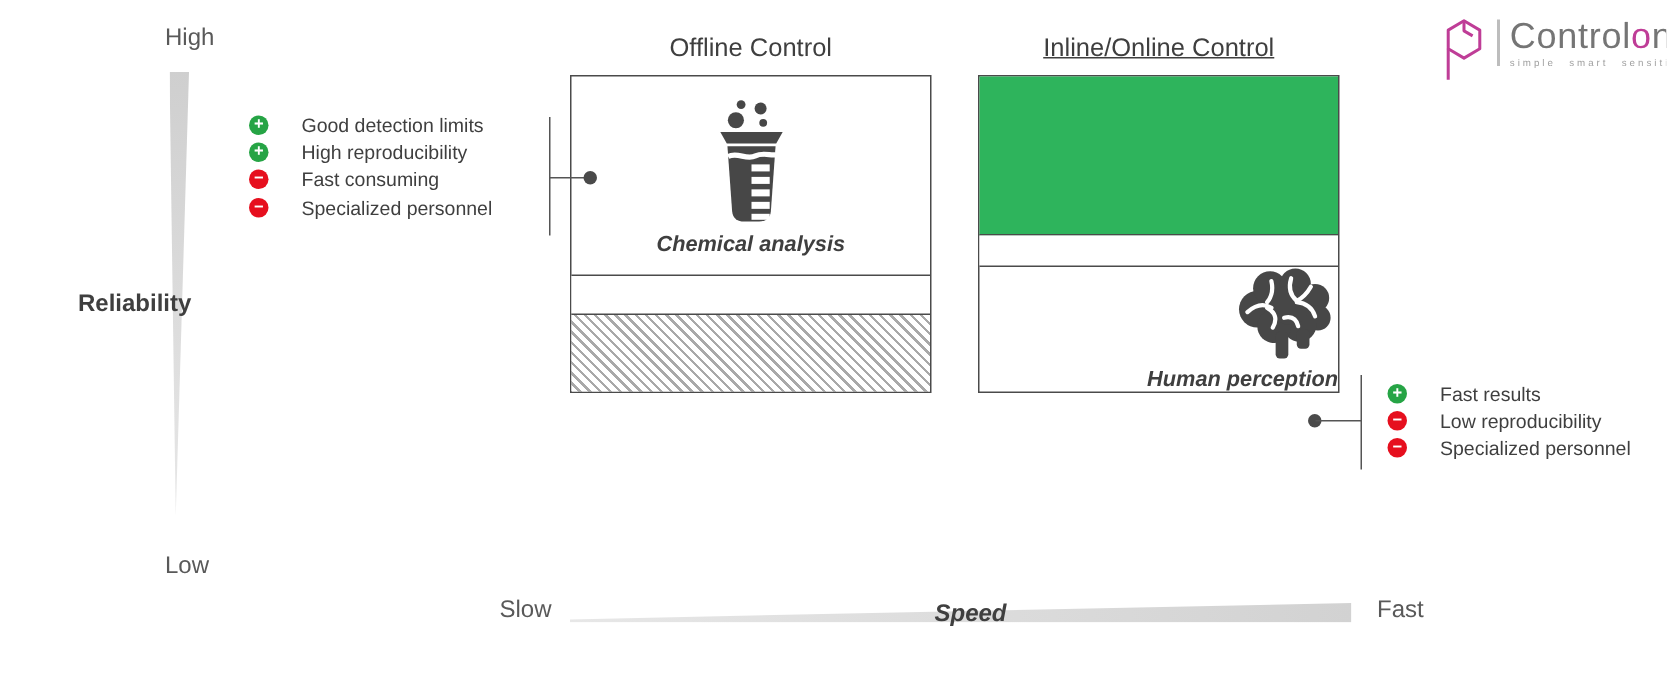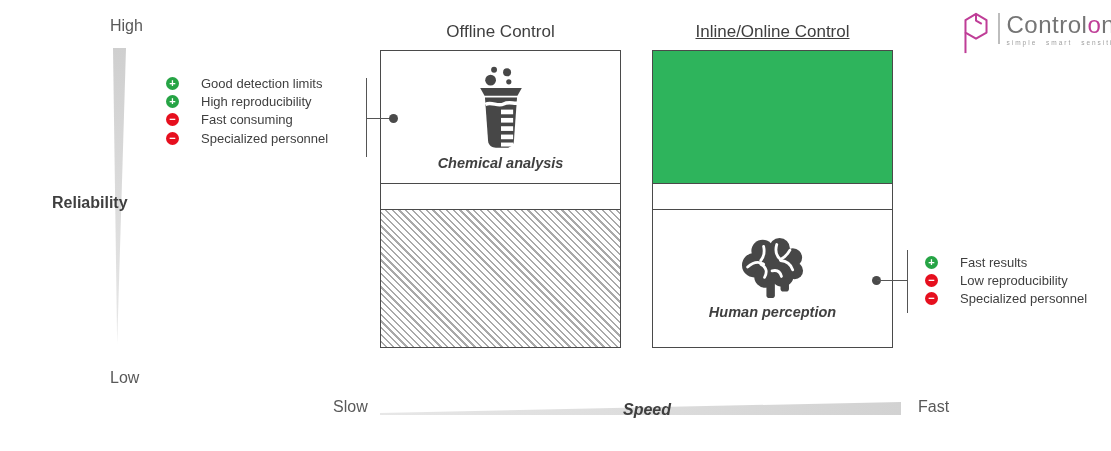--- a/index.html
+++ b/index.html
@@ -14,27 +14,27 @@
   
   .tri-v{left:113px;top:48px;width:13px;height:296px;
          background:linear-gradient(to bottom,#cfcfcf,#e7e7e7);
          clip-path:polygon(0 0,100% 0,32% 100%);}
   .tri-h{left:380px;top:402px;width:521px;height:13px;
          background:linear-gradient(to right,#e7e7e7,#d2d2d2);
          clip-path:polygon(0 84%,100% 0,100% 100%,0 100%);}
 
   
   .col-title{top:22px;width:241px;text-align:center;font-size:17px;color:var(--dark);}
-  .col-box{top:50px;width:241px;height:298px;border:1.5px solid var(--border);
+  .col-box{top:50px;width:241px;height:212px;border:1.5px solid var(--border);
            box-sizing:border-box;background:#fff;display:flex;flex-direction:column;}
   .sec-a{height:133px;border-bottom:1.5px solid var(--border);box-sizing:border-box;
          display:flex;flex-direction:column;align-items:center;justify-content:center;}
   .strip{height:25px;background:#fff;}
   .sec-b{flex:1;border-top:1.5px solid var(--border);box-sizing:border-box;
-         display:flex;flex-direction:column;align-items:center;justify-content:center;}
+         display:flex;flex-direction:column;align-items:flex-end;justify-content:center;}
   .sec-green{background:var(--green);}
   .sec-hatch{background:repeating-linear-gradient(45deg,#ffffff 0px,#ffffff 3.2px,
              var(--hatch) 3.2px,var(--hatch) 4.8px);}
   .caption{font-size:14.5px;font-weight:bold;font-style:italic;color:var(--dark);
            margin-top:5px;white-space:nowrap;}
 
   
   .ann .row{display:flex;align-items:center;height:18.4px;}
   .badge{width:13px;height:13px;border-radius:50%;flex:0 0 13px;color:#fff;
          display:flex;align-items:center;justify-content:center;

